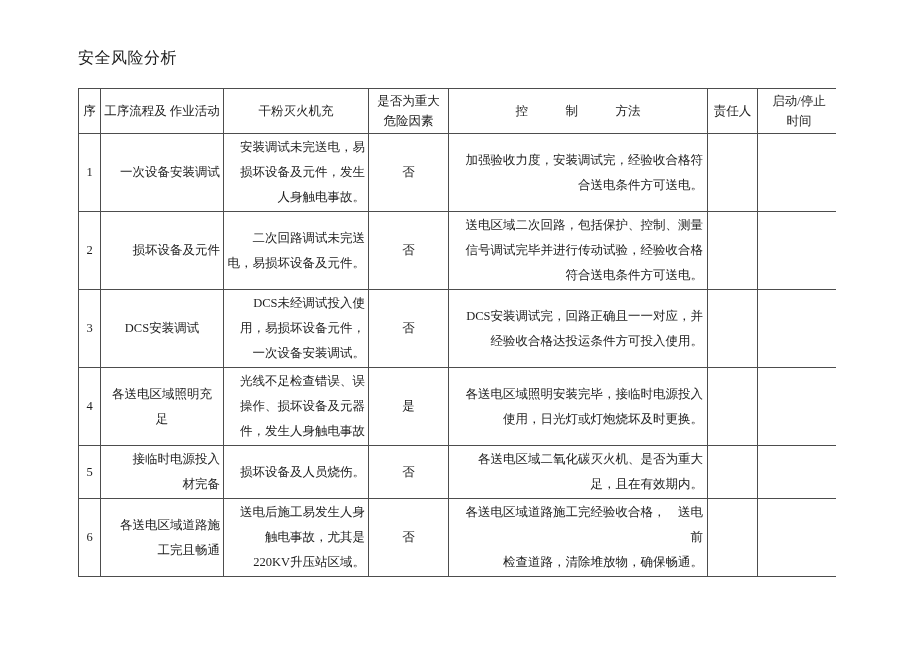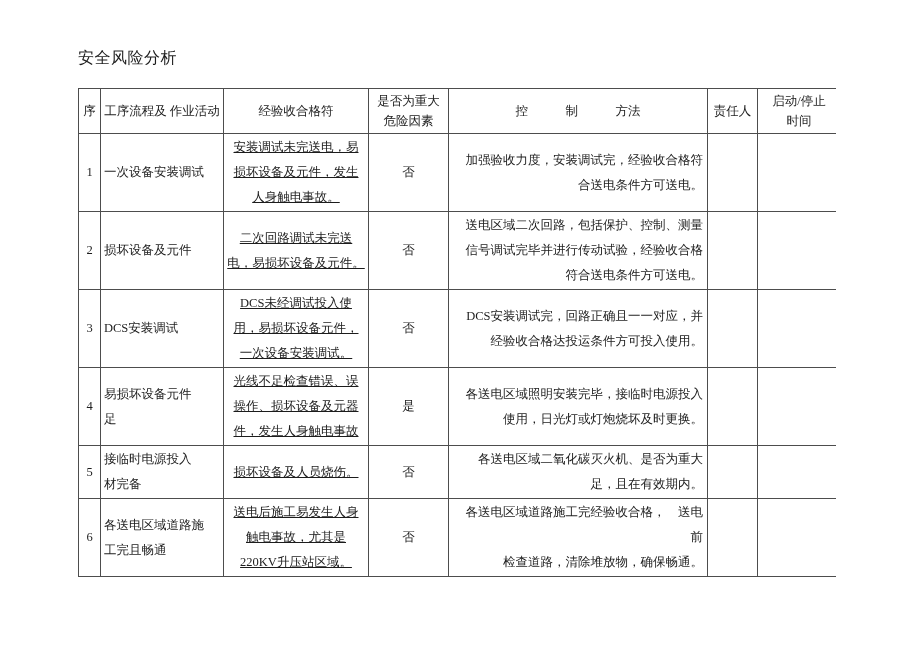--- a/index.html
+++ b/index.html
@@ -50,23 +50,23 @@
   }
   table.risk td { line-height: 25px; }
   tr.hdr  { height: 45px; }
   tr.r0 { height: 74px; }
   tr.r1 { height: 76px; }
   tr.r2 { height: 75px; }
   tr.r3 { height: 74px; }
   tr.r4 { height: 52px; }
   tr.r5 { height: 76px; }
   td.seq { text-align: center; padding: 0; }
-  td.act { text-align: left; padding: 1px 3px; }
-  td.act.center { text-align: left; }
-  td.haz { text-align: center; padding: 1px 3px; text-decoration: underline; }
+  td.act { text-align: right; padding: 1px 3px; }
+  td.act.center { text-align: center; }
+  td.haz { text-align: right; padding: 1px 3px; }
   td.maj { text-align: center; padding: 0; }
   td.ctl { text-align: right; padding: 1px 4px 1px 7px; }
   td.resp, td.time { padding: 0; }
 </style>
 </head>
 <body>
 
 <div class="page">
 
   <h1 class="doc-title">安全风险分析</h1>
@@ -78,21 +78,21 @@
       <col style="width:145px">
       <col style="width:80px">
       <col style="width:259px">
       <col style="width:50px">
       <col style="width:83px">
     </colgroup>
     <thead>
       <tr class="hdr">
         <th>序</th>
         <th>工序流程及 作业活动</th>
-        <th>经验收合格符</th>
+        <th>干粉灭火机充</th>
         <th>是否为重大
 危险因素</th>
         <th>控　　　制　　　方法</th>
         <th>责任人</th>
         <th>启动/停止
 时间</th>
       </tr>
     </thead>
     <tbody>
       <tr class="r0">
@@ -126,21 +126,21 @@
 用，易损坏设备元件，
 一次设备安装调试。</td>
         <td class="maj">否</td>
         <td class="ctl">DCS安装调试完，回路正确且一一对应，并
 经验收合格达投运条件方可投入使用。</td>
         <td class="resp"></td>
         <td class="time"></td>
       </tr>
       <tr class="r3">
         <td class="seq">4</td>
-        <td class="act center">易损坏设备元件
+        <td class="act center">各送电区域照明充
 足</td>
         <td class="haz">光线不足检查错误、误
 操作、损坏设备及元器
 件，发生人身触电事故</td>
         <td class="maj">是</td>
         <td class="ctl">各送电区域照明安装完毕，接临时电源投入
 使用，日光灯或灯炮烧坏及时更换。</td>
         <td class="resp"></td>
         <td class="time"></td>
       </tr>

